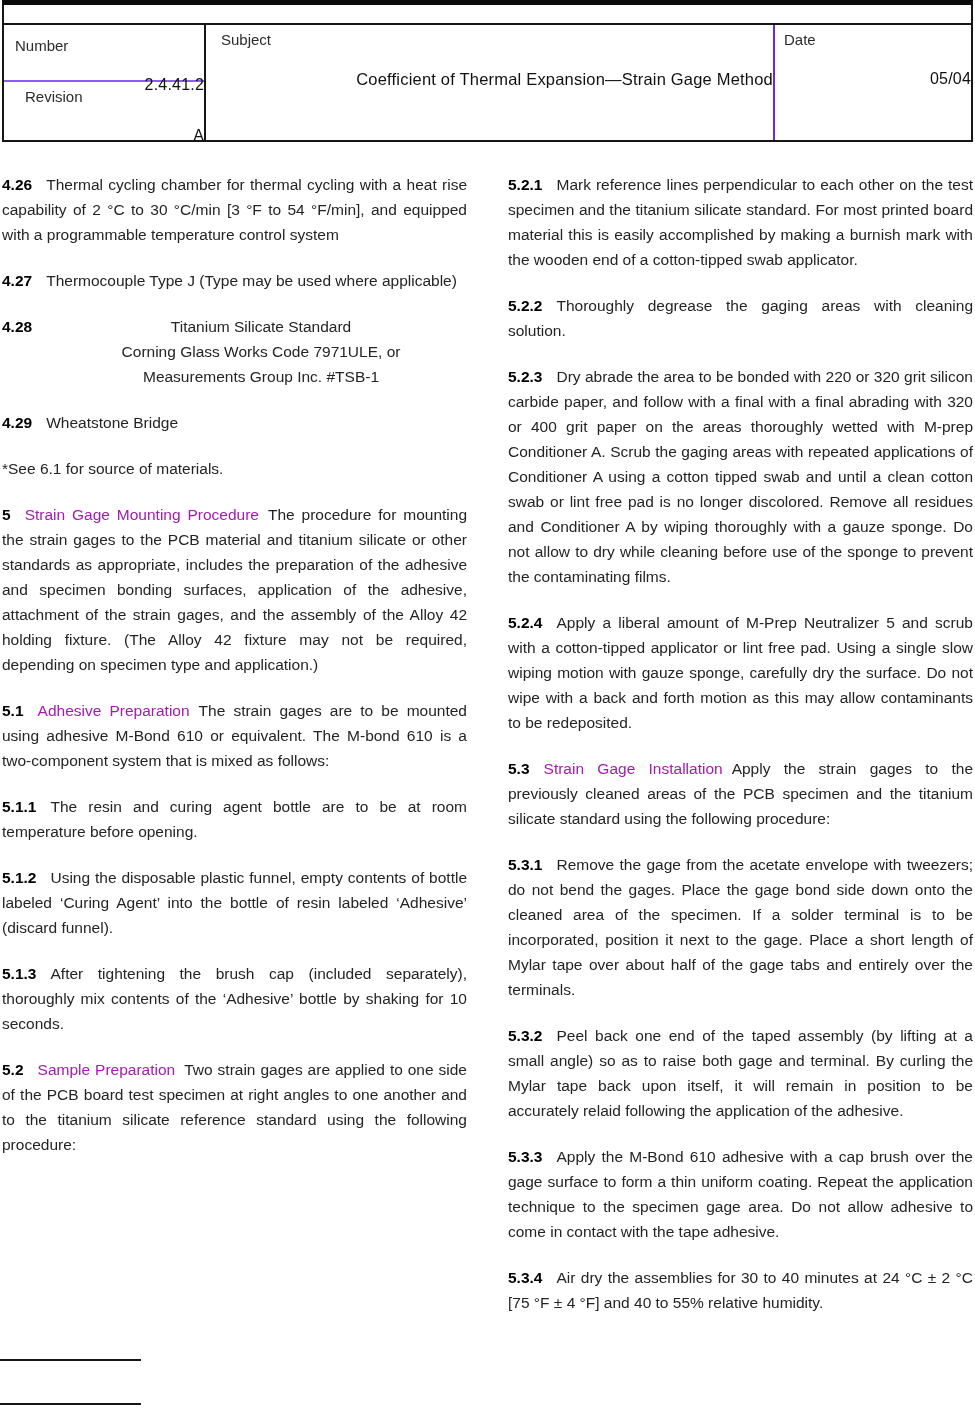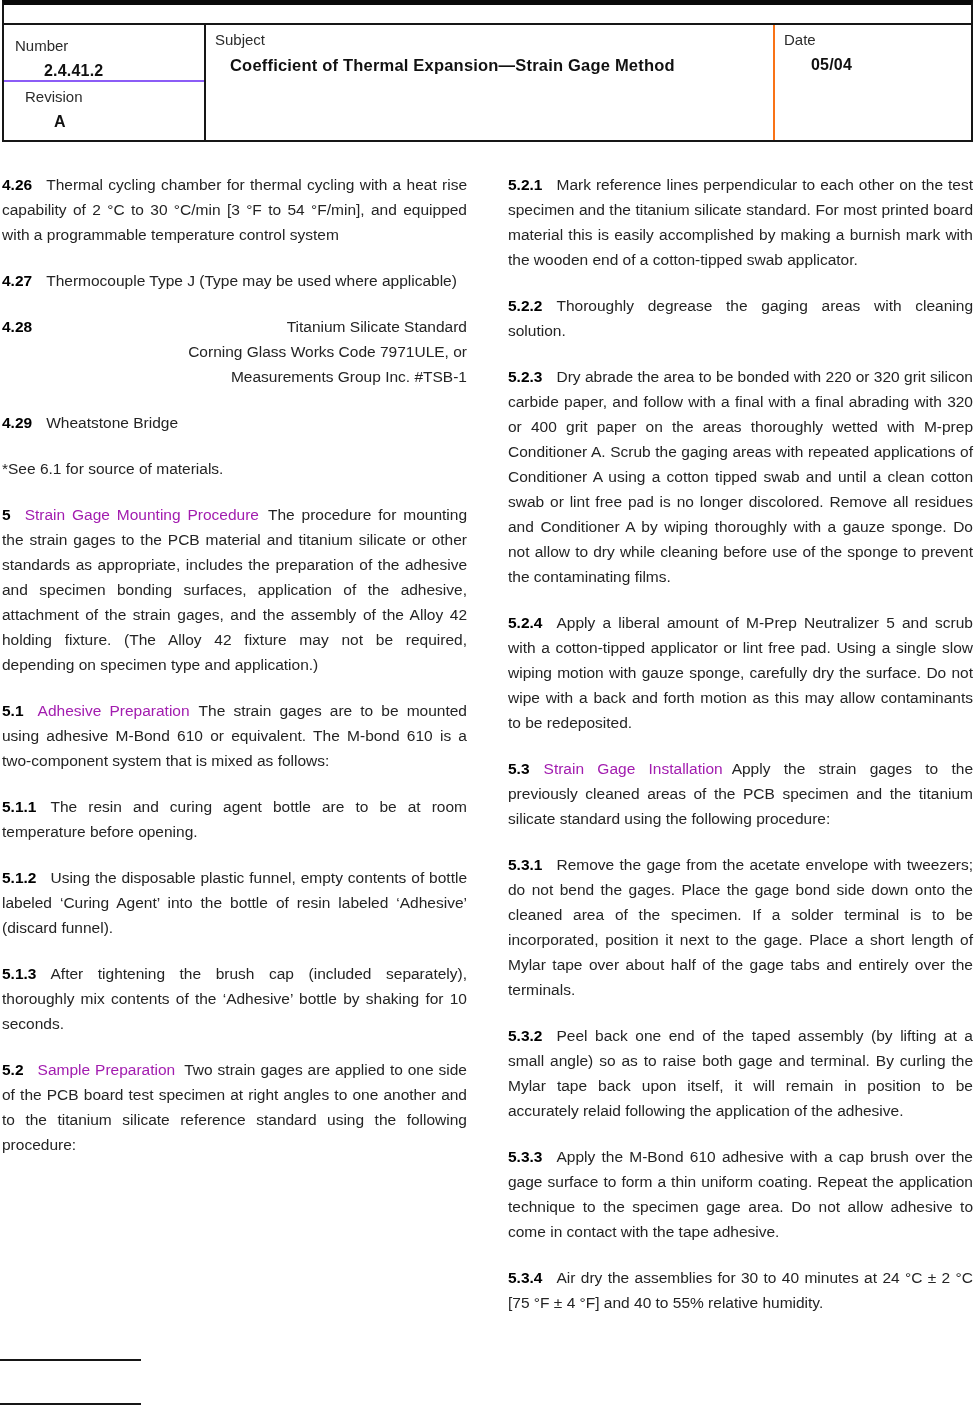--- a/index.html
+++ b/index.html
@@ -38,35 +38,36 @@
     display: flex;
     flex-direction: column;
   }
   .cell-number {
     height: 57px;
     box-sizing: border-box;
     border-bottom: 2px solid #8b5cf6;
     padding: 12px 0 0 11px;
   }
   .cell-revision { flex: 1; padding: 6px 0 0 21px; }
-  .col-b { flex: 1; padding: 6px 0 0 9px; }
+  .col-b { flex: 1; padding: 6px 0 0 15px; }
   .col-c {
     width: 198px;
     box-sizing: border-box;
-    border-left: 2px solid #f97316;
+    border-left: 2px solid #6d28d9;
     padding: 6px 0 0 9px;
   }
   .lbl { font-size: 15px; color: #2b2b2b; }
   .val {
     display: block;
-    font-weight: bold;
+    font-weight: normal;
     font-size: 16px;
     color: #111;
-    margin: 7px 0 0 29px;
+    margin: 21px 0 0 29px;
     letter-spacing: 0.2px;
+    text-align: right;
   }
   .col-b .val { margin-left: 15px; font-size: 16.5px; }
   .col-c .val { margin-left: 27px; }
 
   
   .cols {
     position: absolute;
     top: 172px;
     left: 2px;
     display: flex;
@@ -75,21 +76,21 @@
   .col {
     width: 465px;
     text-align: justify;
     font-size: 15.5px;
     line-height: 25px;
     color: #242424;
   }
   .para { margin: 0 0 21px 0; }
   .num { font-weight: bold; color: #000000; margin-right: 14px; }
   .hd  { font-weight: normal; color: #a21caf; margin-right: 9px; }
-  .hang { position: relative; padding-left: 53px; text-align: right; }
+  .hang { position: relative; padding-left: 53px; text-align: center; }
   .hang .num { position: absolute; left: 0; top: 0; margin-right: 0; }
   .subline { display: block; }
   .note { text-align: left; }
 
   
   .fn-rule {
     position: absolute;
     left: 0;
     width: 141px;
     height: 0;

